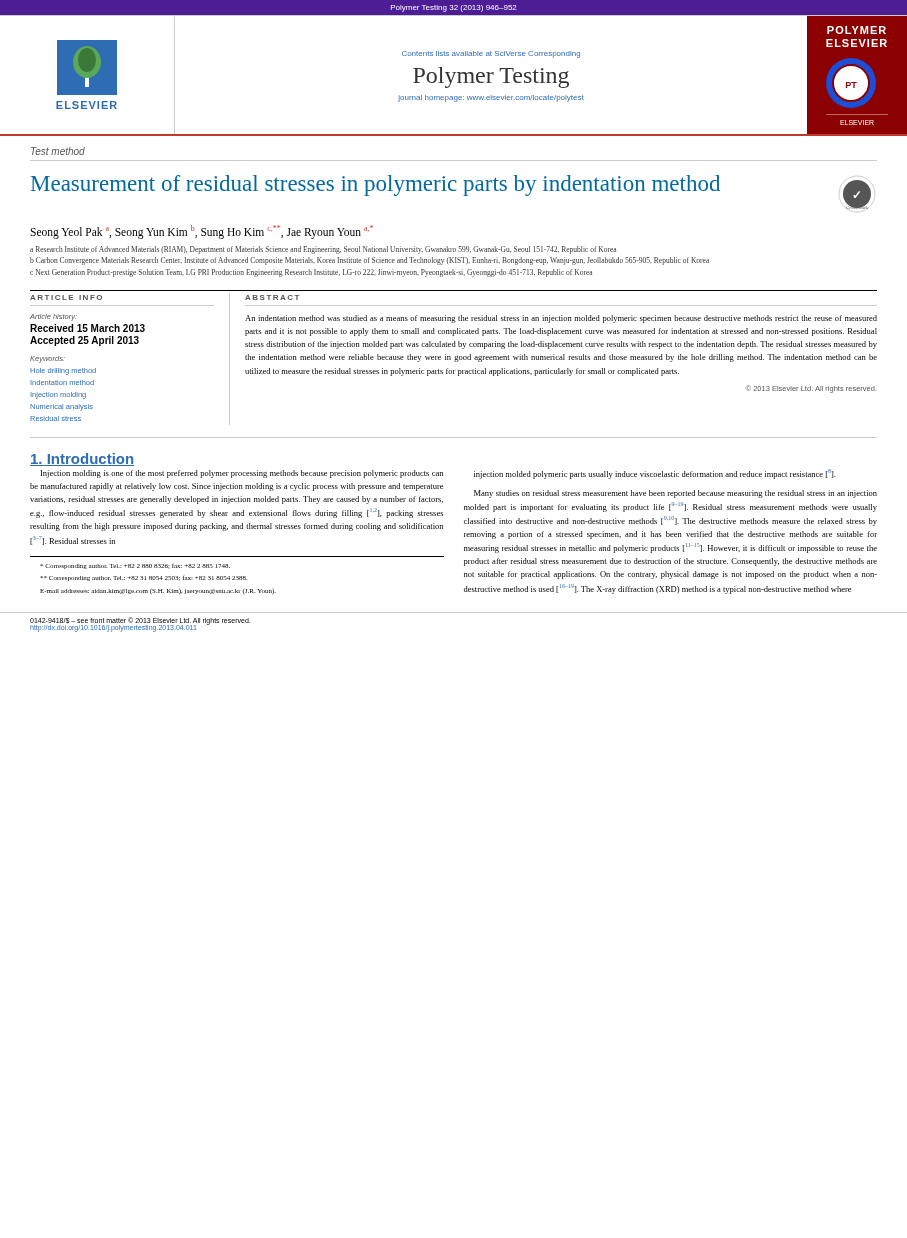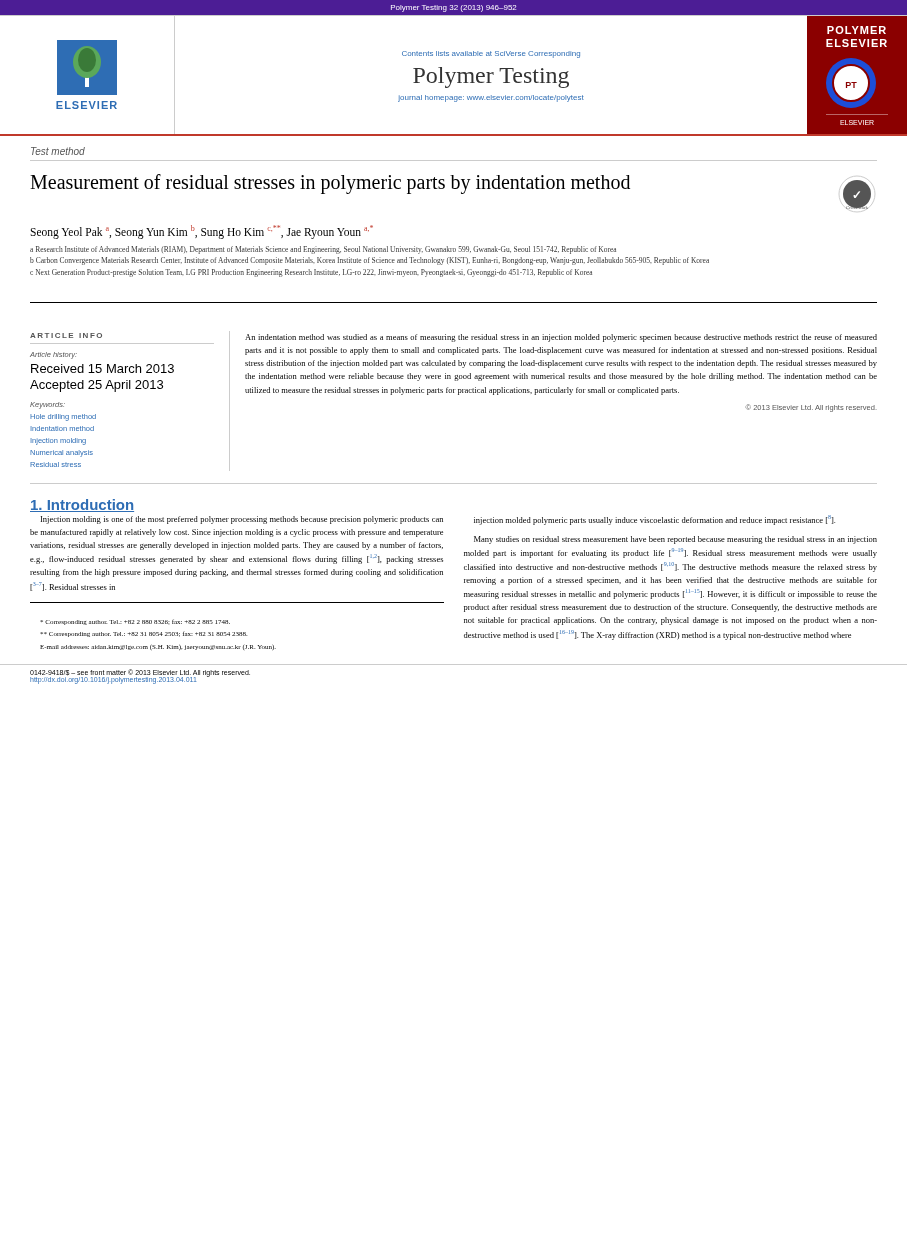--- a/index.html
+++ b/index.html
@@ -142,24 +142,24 @@
       margin-bottom: 8px;
     }
 
     .article-title-row {
       display: flex;
       align-items: flex-start;
       justify-content: space-between;
     }
 
     .article-title {
-      font-size: 20px;
+      font-size: 23px;
       font-weight: normal;
       line-height: 1.3;
-      color: #000000;
+      color: #0369a1;
       flex: 1;
       margin-right: 10px;
     }
 
     .crossmark {
       width: 40px;
       height: 40px;
       margin-top: 5px;
       flex-shrink: 0;
     }
@@ -178,23 +178,23 @@
     .affiliations {
       font-size: 7.5px;
       margin-top: 6px;
       color: #333;
       line-height: 1.5;
     }
 
     
     .two-col {
       display: flex;
-      margin-top: 24px;
+      margin-top: 12px;
       border-top: 1px solid #000;
-      padding-top: 28px;
+      padding-top: 2px;
     }
 
     .left-col {
       width: 200px;
       padding-right: 15px;
       border-right: 1px solid #ccc;
       flex-shrink: 0;
     }
 
     .right-col {
@@ -217,23 +217,24 @@
       font-size: 8px;
       color: #555;
       font-style: italic;
       margin-bottom: 8px;
       font-family: Arial, sans-serif;
     }
 
     .article-history p {
       margin-bottom: 1px;
       color: #000;
-      font-size: 13px;
+      font-size: 10px;
       font-family: Arial, sans-serif;
       font-style: normal;
+      font-weight: bold;
     }
 
     .article-history .history-title {
       font-size: 7.5px;
       font-style: italic;
       color: #555;
       font-family: Arial, sans-serif;
       margin-bottom: 2px;
     }
 
@@ -319,21 +320,21 @@
     }
 
     .body-col sup {
       font-size: 6px;
       color: #2e6db4;
     }
 
     .footnote-section {
       border-top: 1px solid #000;
       margin-top: 8px;
-      padding-top: 14px;
+      padding-top: 4px;
       font-size: 7px;
       color: #000;
       line-height: 1.5;
     }
 
     .footnote-section p {
       margin-bottom: 2px;
     }
 
     .bottom-bar {
@@ -441,20 +442,21 @@
       <div>
         <div class="keyword-item">Hole drilling method</div>
         <div class="keyword-item">Indentation method</div>
         <div class="keyword-item">Injection molding</div>
         <div class="keyword-item">Numerical analysis</div>
         <div class="keyword-item">Residual stress</div>
       </div>
     </div>
 
     <div class="right-col">
+      <div class="abstract-section-title">ABSTRACT</div>
       <div class="abstract-text">
         <span>An indentation method was studied as a means of measuring the residual stress in an injection molded polymeric specimen because destructive methods restrict the reuse of measured parts and it is not possible to apply them to small and complicated parts. The load-displacement curve was measured for indentation at stressed and non-stressed positions. Residual stress distribution of the injection molded part was calculated by comparing the load-displacement curve results with respect to the indentation depth. The residual stresses measured by the indentation method were reliable because they were in good agreement with numerical results and those measured by the hole drilling method. The indentation method can be utilized to measure the residual stresses in polymeric parts for practical applications, particularly for small or complicated parts.</span>
       </div>
       <div class="copyright-line">© 2013 Elsevier Ltd. All rights reserved.</div>
     </div>
   </div>
 
   <hr class="separator">
 </div>
 

